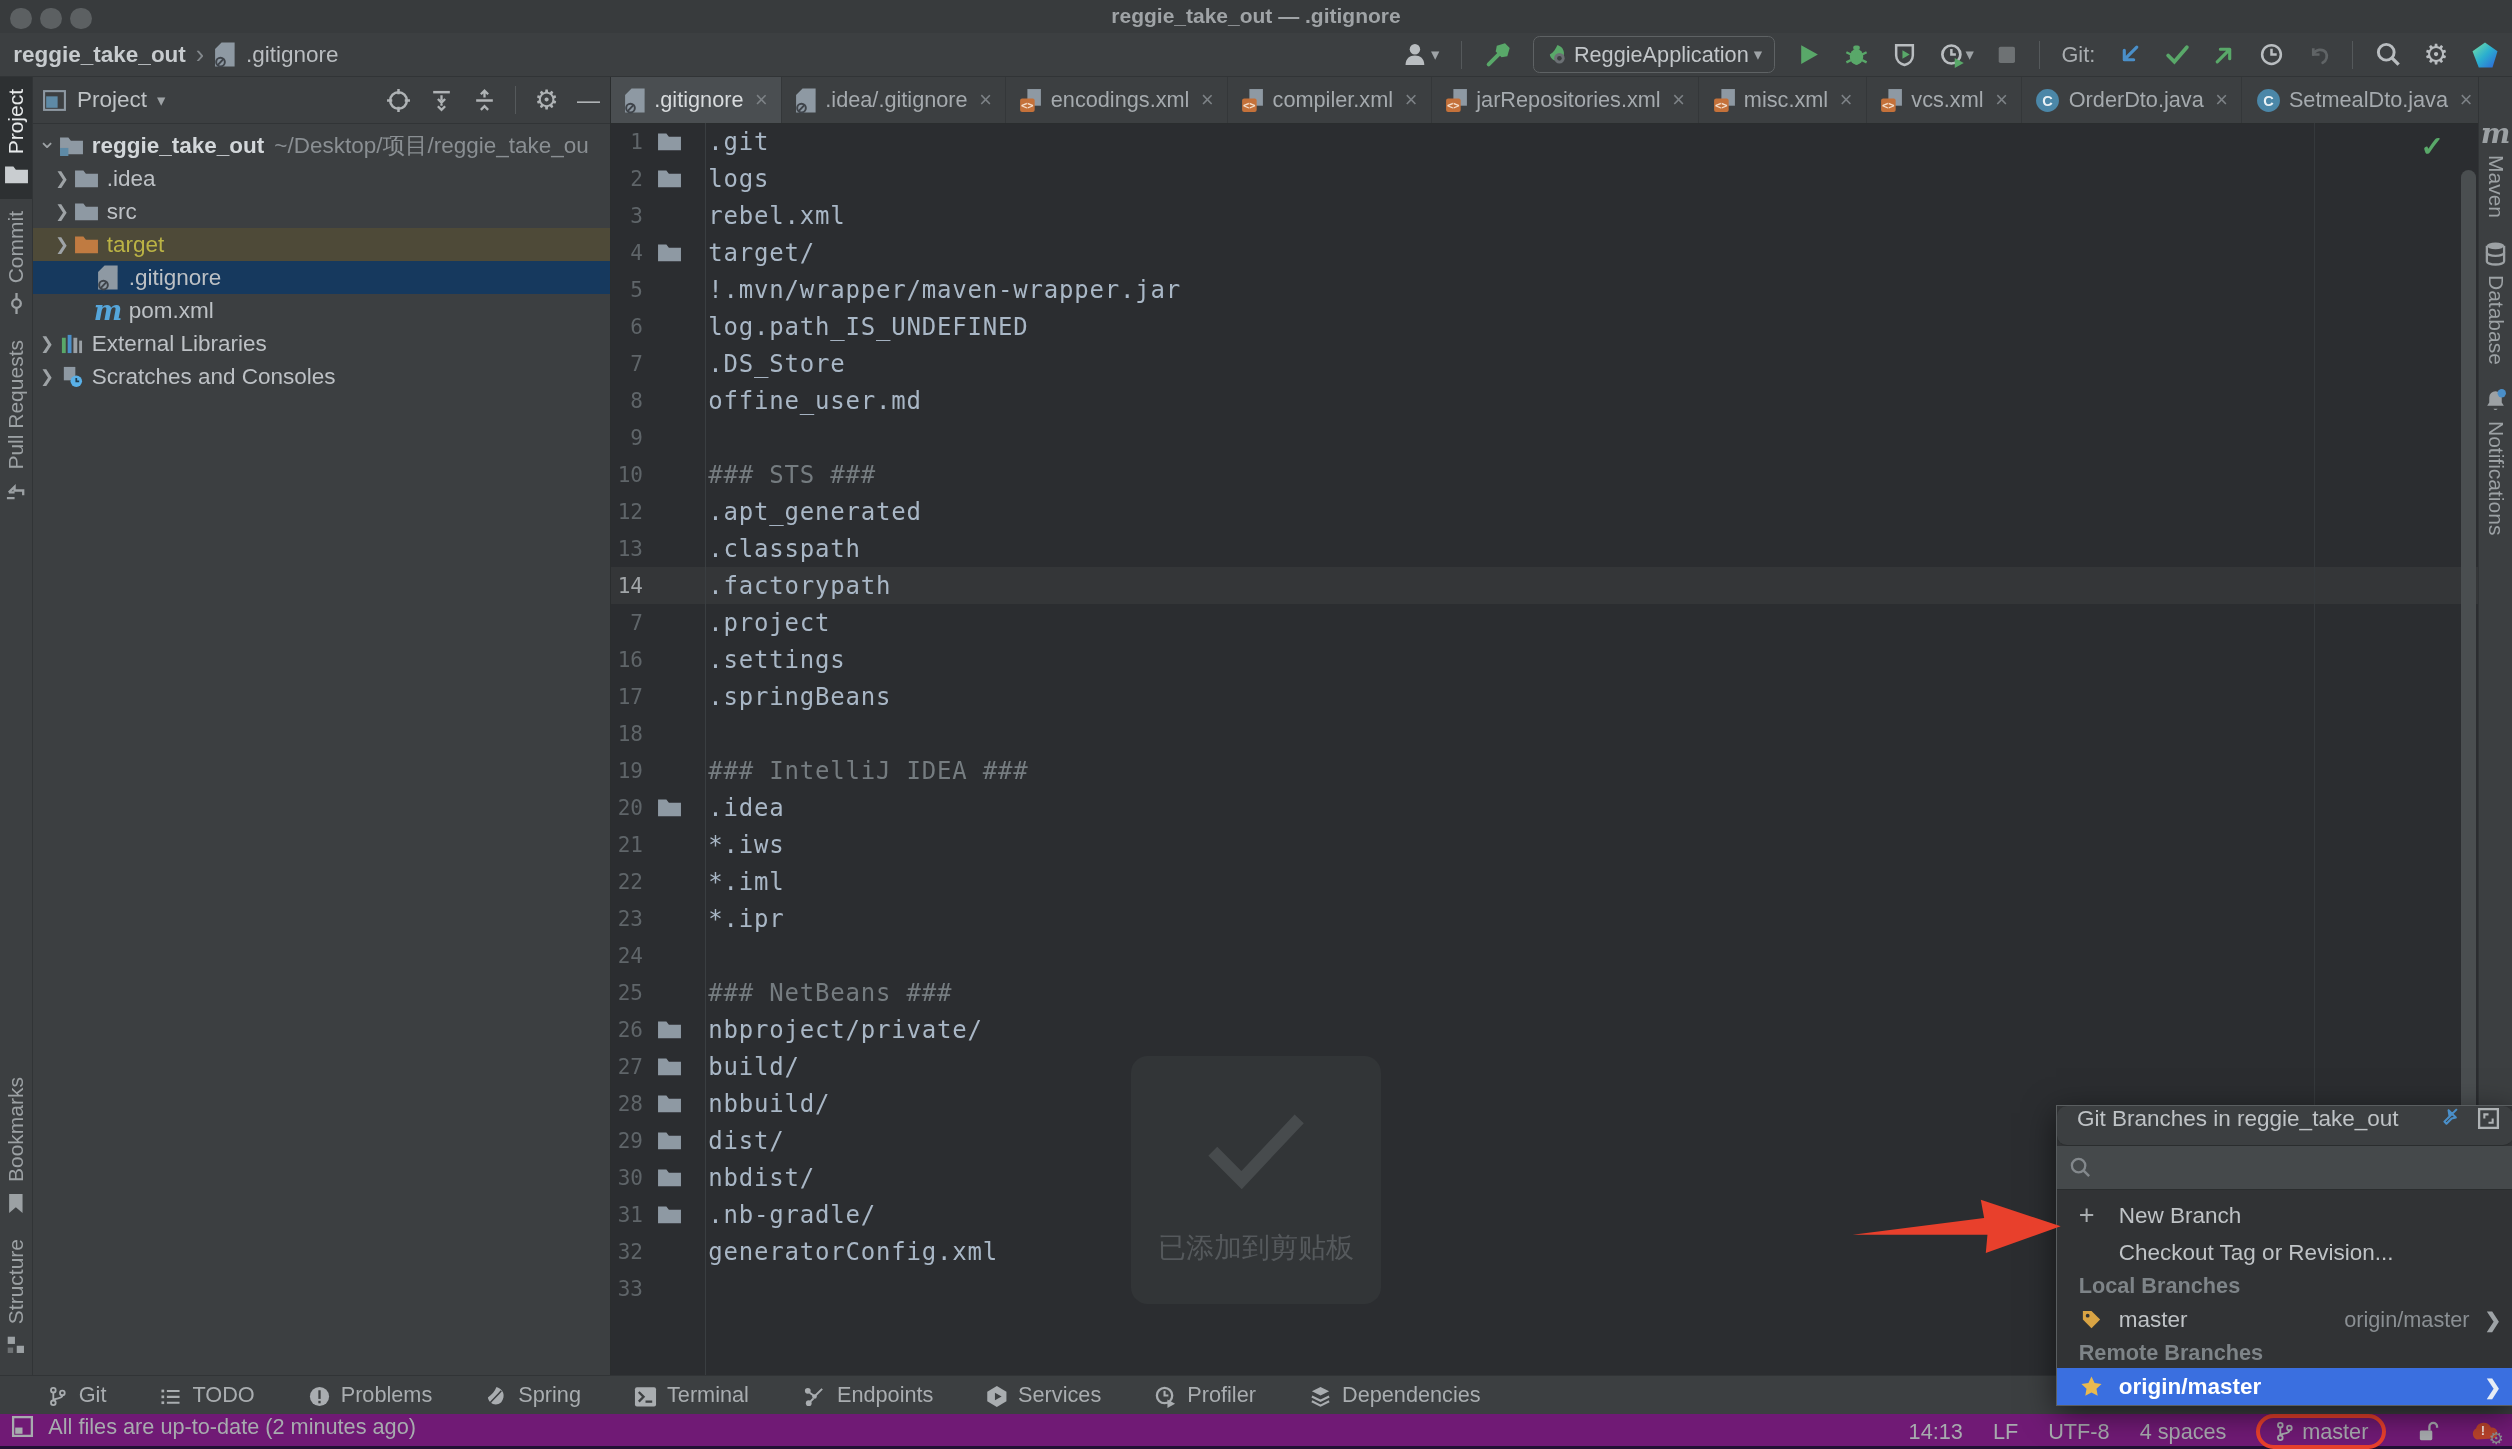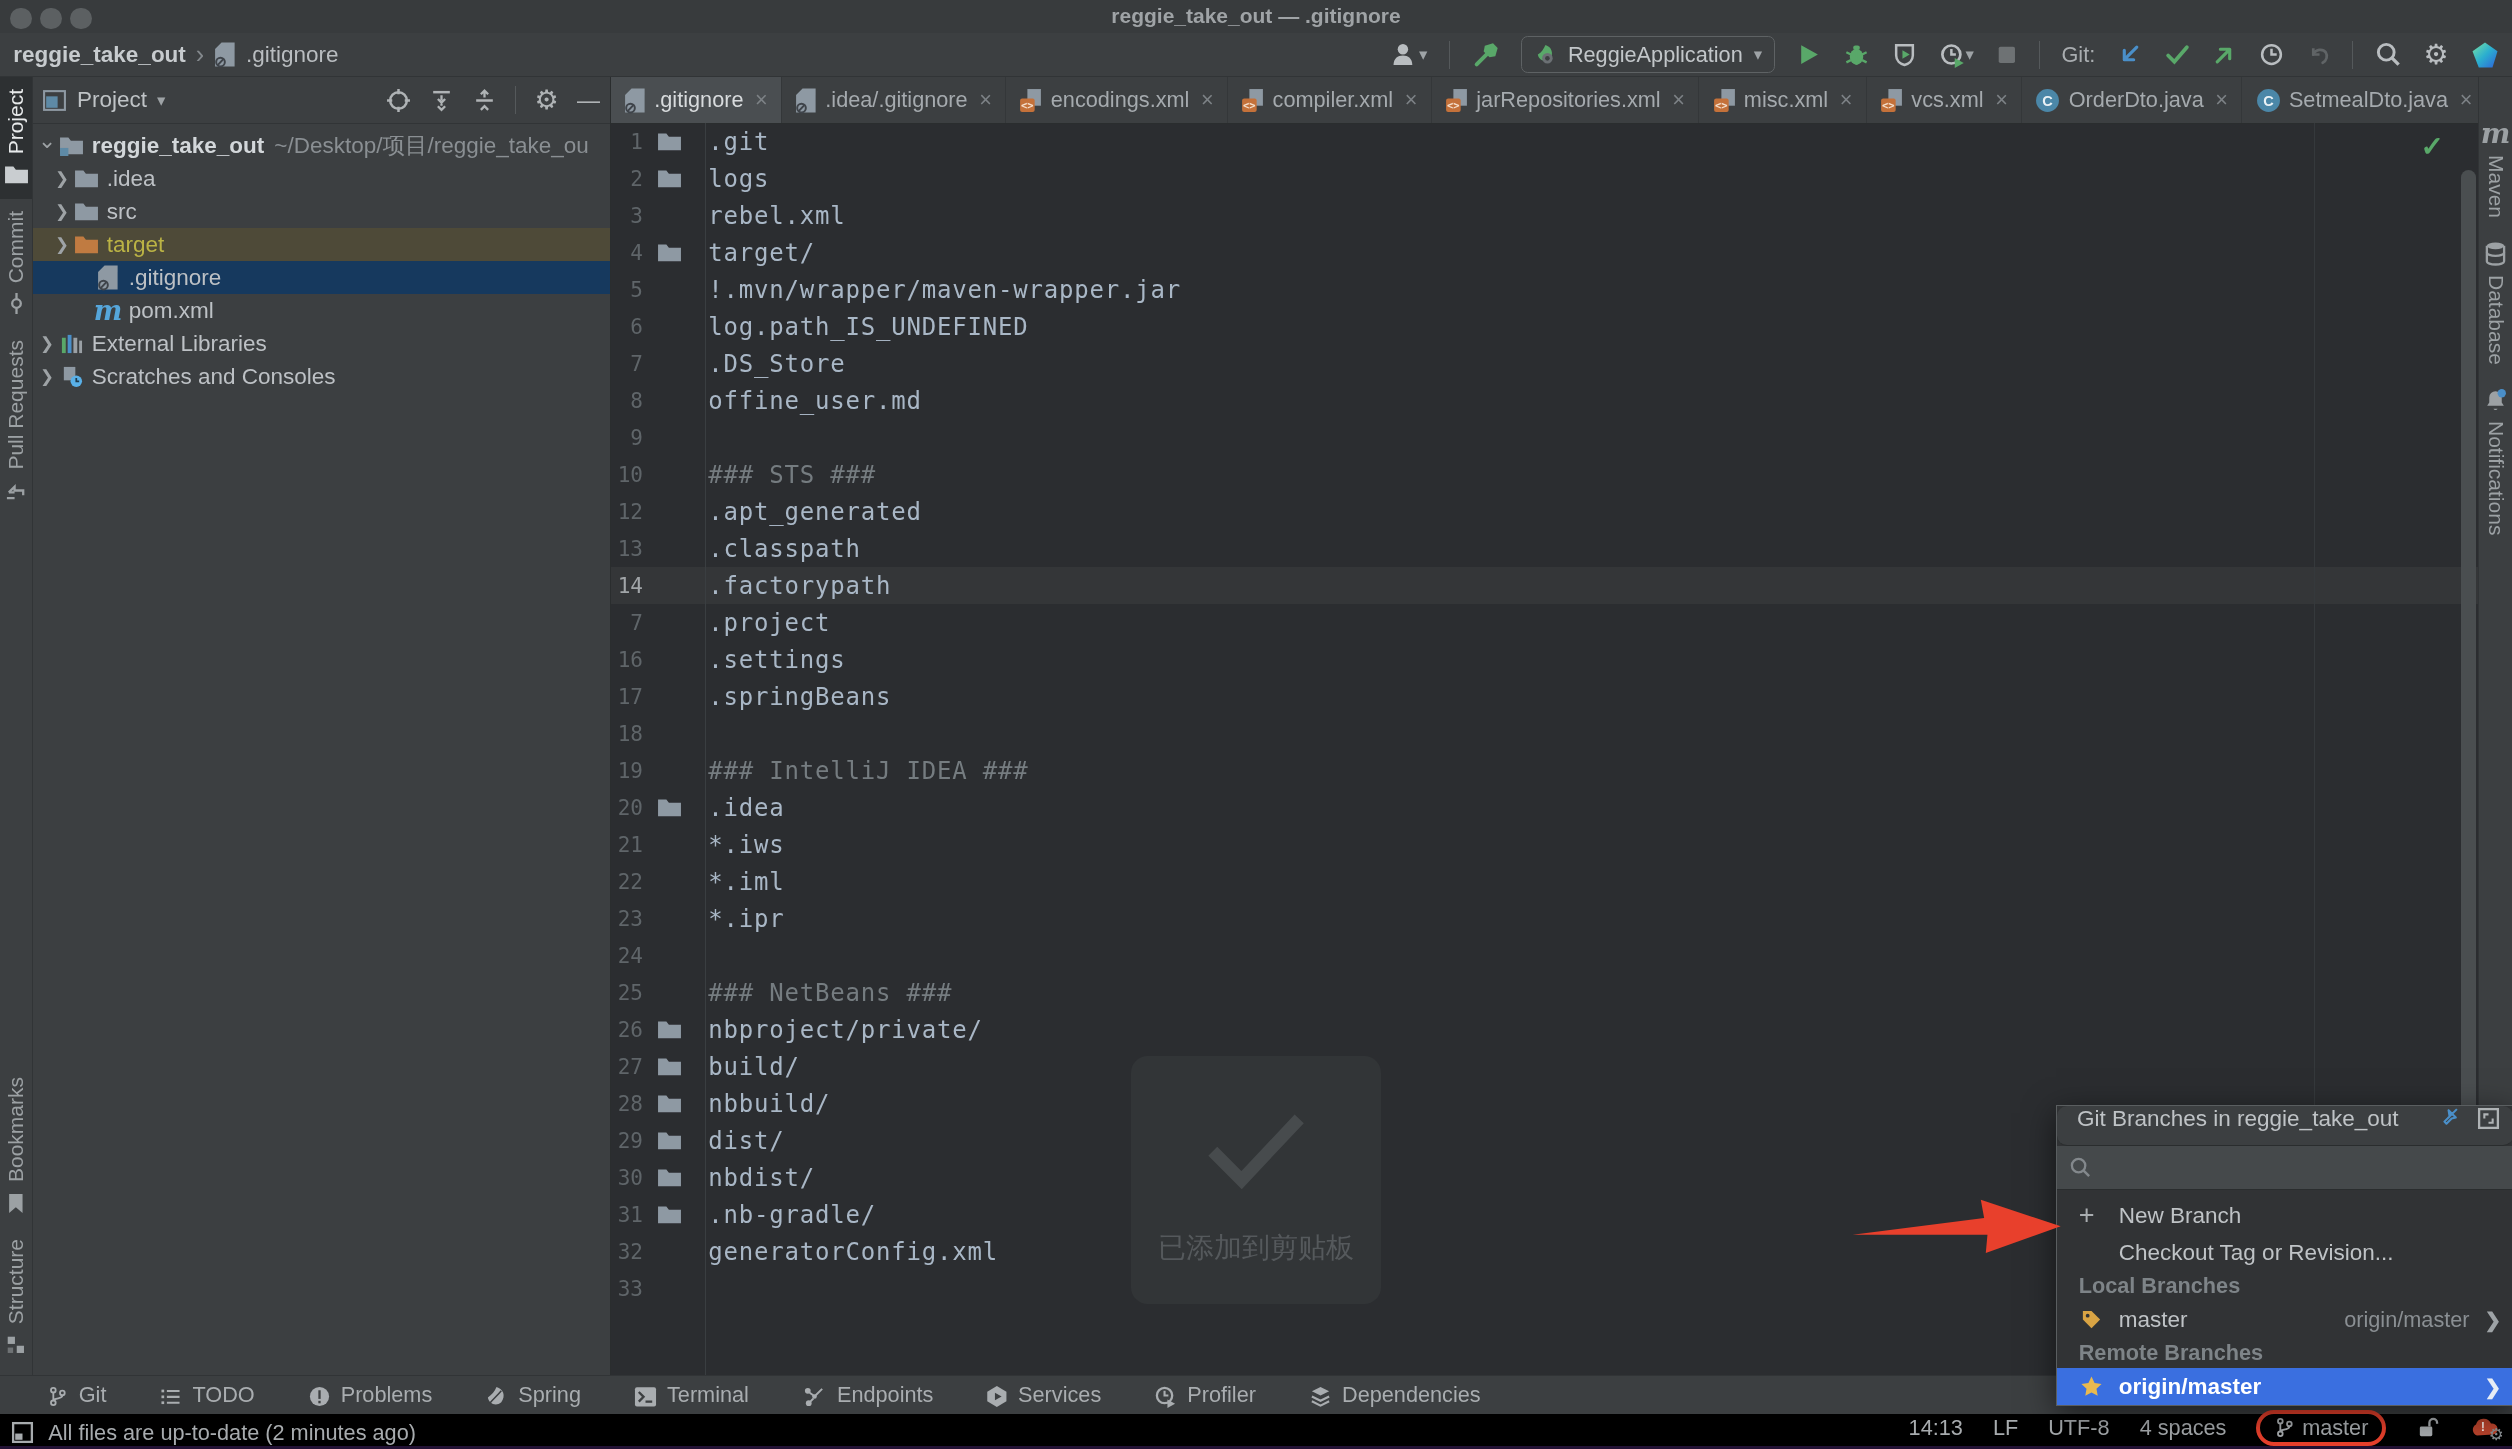--- a/index.html
+++ b/index.html
@@ -12,21 +12,21 @@
   
   .toolbar{position:absolute;top:33px;left:0;right:0;height:43px;background:#3C3F41;border-bottom:0.8px solid #313436;
            display:flex;align-items:center;}
   .crumbs{display:flex;align-items:center;gap:10px;padding-left:13.3px;font-size:22.5px;}
   .crumb-proj{font-weight:bold;color:#C7CBCE;}
   .crumb-sep{color:#83888C;font-size:25px;}
   .crumb-file{color:#B9BDC0;}
   .tb-right{margin-left:auto;display:flex;align-items:center;gap:21.7px;padding-right:11.7px;}
   .tb-ic{display:inline-flex;align-items:center;justify-content:center;height:33px;}
   .tb-sep{width:0.8px;height:28px;background:#55595B;}
-  .run-pill{display:flex;align-items:center;gap:11px;border:0.8px solid #5E6264;border-radius:6.7px;height:35px;padding:0 11.7px;}
+  .run-pill{display:flex;align-items:center;gap:5px;border:0.8px solid #5E6264;border-radius:6.7px;height:35px;padding:0 11.7px;}
   .run-pill .lbl{font-size:21.7px;color:#C2C6C9;}
   .dd{color:#9EA3A6;font-size:16.7px;}
   .gitlbl{font-size:21.7px;color:#A9ADB0;}
   
   .stripe{position:absolute;top:77px;bottom:73px;background:#3C3F41;z-index:3;}
   .stripe-left{left:0;width:32px;border-right:0.8px solid #313436;display:flex;flex-direction:column;align-items:center;}
   .stripe-right{right:0;width:33px;border-left:0.8px solid #313436;display:flex;flex-direction:column;align-items:center;}
   .sitem{display:flex;flex-direction:column;align-items:center;gap:8.3px;padding:11.7px 0;width:100%;font-size:21px;color:#9CA1A4;}
   .sitem.active{background:#2D3032;color:#E8EAEB;}
   .vl{writing-mode:vertical-rl;transform:rotate(180deg);}
@@ -65,21 +65,21 @@
   .ctext{padding-left:13.3px;font-size:24px;color:#A9B7C6;letter-spacing:0.8px;}
   .ctext.comment{color:#757C80;}
   .vscroll{position:absolute;right:3.3px;top:47px;width:15px;height:1193px;border-radius:7.5px;background:#4A4E50;}
   .ok-check{position:absolute;right:35px;top:6.7px;color:#59A869;font-size:28px;font-weight:bold;}
   
   .bottombar{position:absolute;left:0;right:0;bottom:35px;height:38px;background:#3C3F41;border-top:0.8px solid #313436;
              display:flex;align-items:center;gap:53px;padding-left:47px;z-index:3;}
   .bitem{display:flex;align-items:flex-end;gap:10px;font-size:21.7px;color:#A9ADB0;}
   .bitem svg{flex:none;}
   
-  .statusbar{position:absolute;left:0;right:0;bottom:3.3px;height:32px;background:#000000;display:flex;align-items:flex-end;
+  .statusbar{position:absolute;left:0;right:0;bottom:3.3px;height:32px;background:#701a75;display:flex;align-items:flex-start;
              font-size:21.7px;color:#A7ABAE;z-index:3;}
   .sb-left{display:flex;align-items:center;gap:13.3px;padding-left:10px;}
   .sb-right{margin-left:auto;display:flex;align-items:center;gap:30px;padding-right:13.3px;}
   .branch-widget{display:flex;align-items:center;gap:6.7px;}
   .red-ring{border:4.2px solid #E8402C;border-radius:18.3px;padding:0.8px 13.3px;display:inline-flex;align-items:center;}
   .purple-strip{position:absolute;left:0;right:0;bottom:0;height:3.3px;background:#221134;}
   
   .toast{position:absolute;left:1131px;top:1056px;width:250px;height:248px;background:#323537;border-radius:16.7px;z-index:4;
          display:flex;flex-direction:column;align-items:center;}
   .toast-check{margin-top:52px;}

